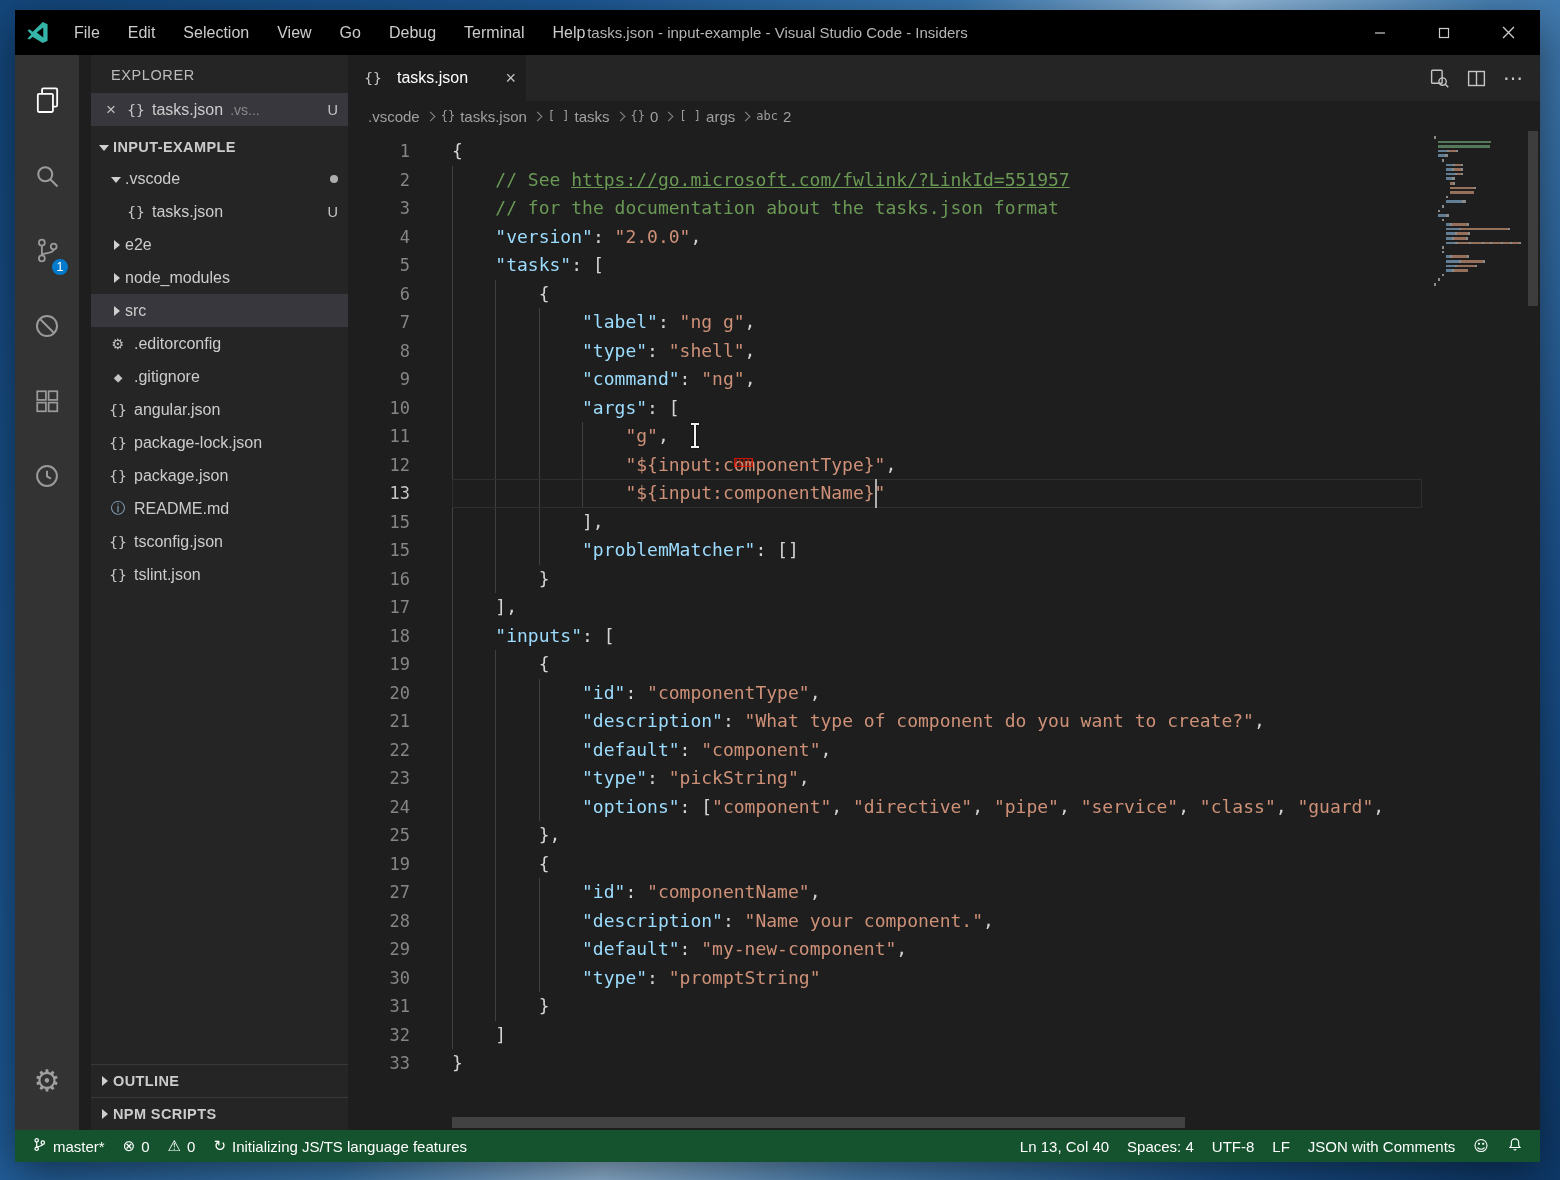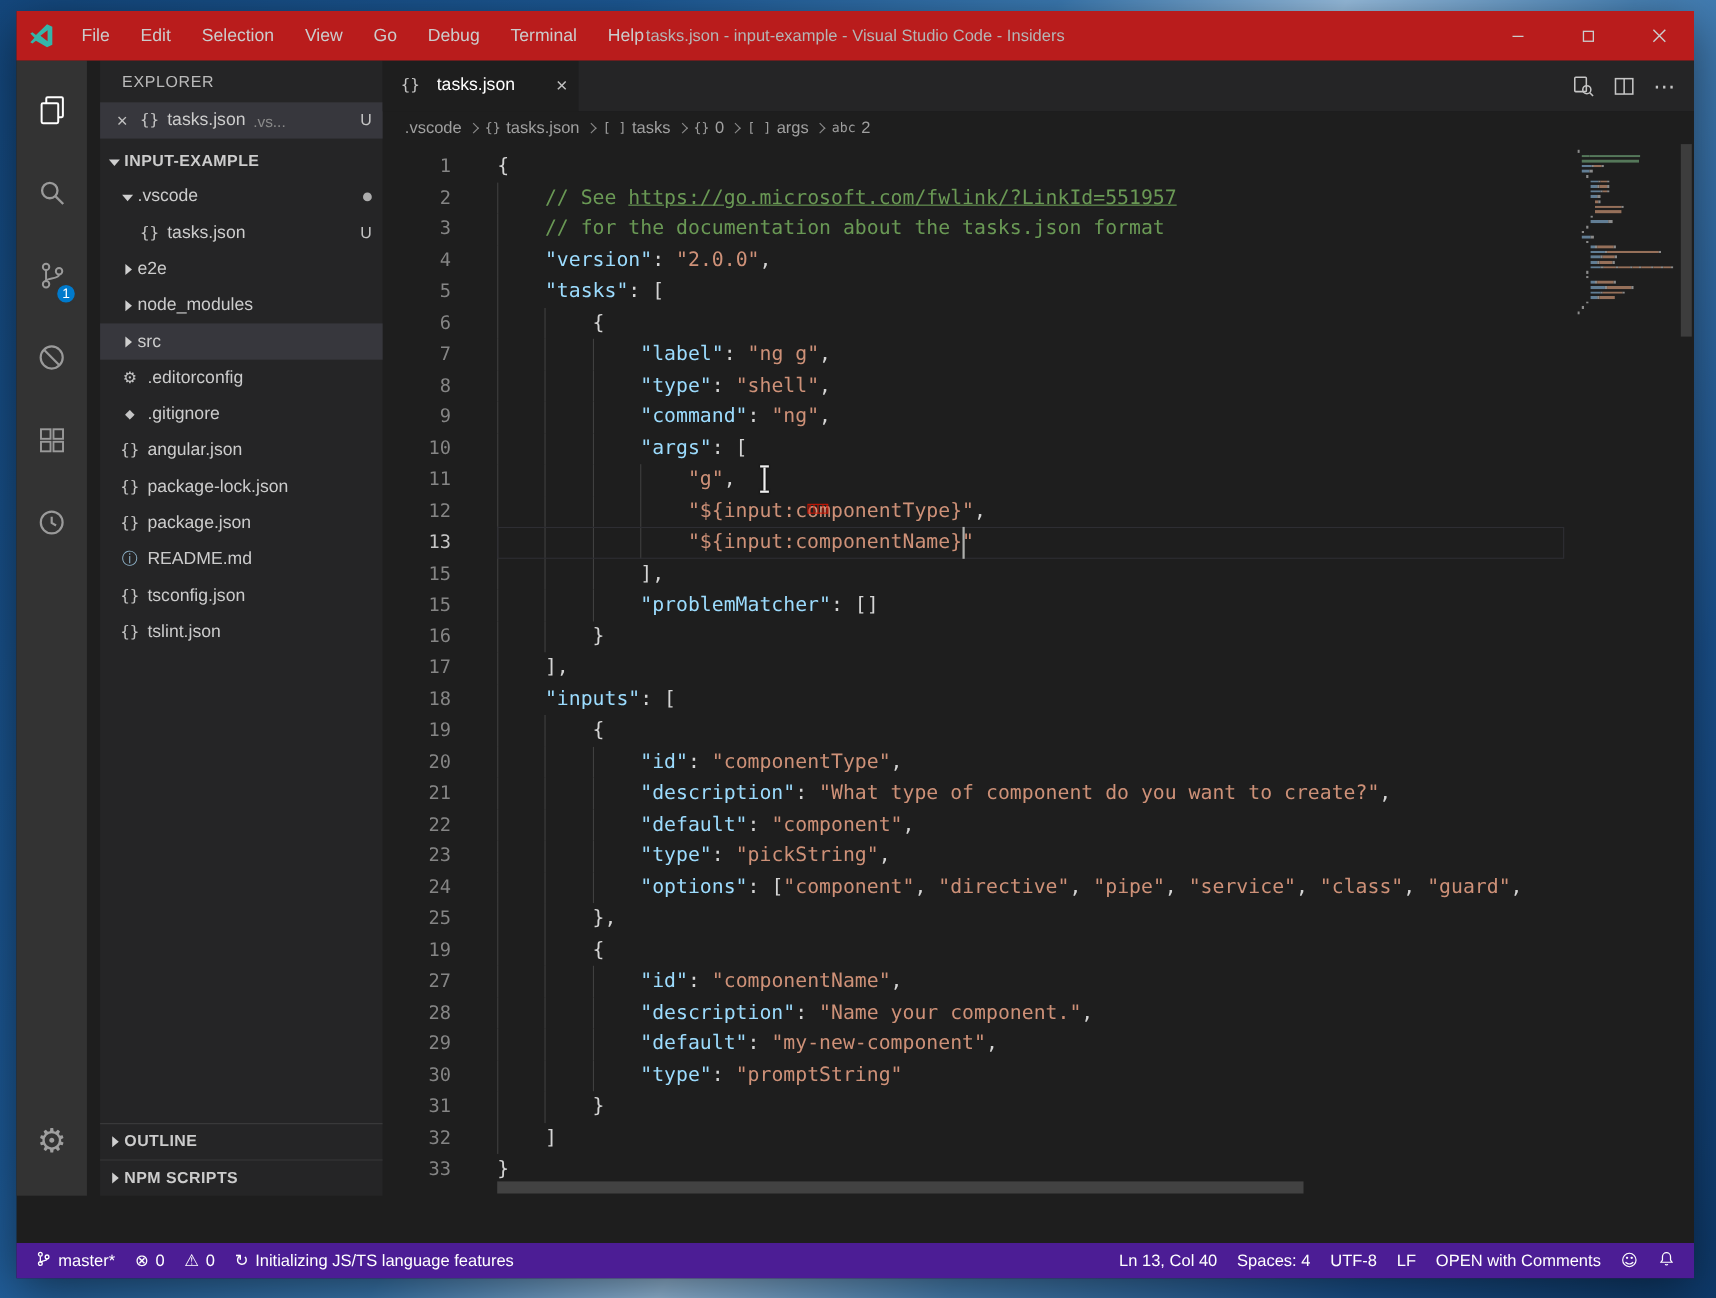--- a/index.html
+++ b/index.html
@@ -7,21 +7,21 @@
     font-family:"Liberation Sans", sans-serif; }
 
   .desktop { position:fixed; inset:0;
     background: linear-gradient(118deg,#14487e 0%,#1d5a97 26%,#3c7cb5 44%,#9cc3e5 56%,#4b86ba 68%,#1b5390 85%,#0e3a6b 100%); }
 
   .window { position:absolute; left:15px; top:10px; width:1525px; height:1152px;
     display:flex; flex-direction:column; background:#1e1e1e;
     box-shadow:0 12px 45px rgba(0,0,0,.55); }
 
   
-  .titlebar { height:45px; background:#b91c1c; display:flex; align-items:center;
+  .titlebar { height:45px; background:#000000; display:flex; align-items:center;
     position:relative; flex:none; color:#cccccc; }
   .app-icon { width:45px; display:flex; align-items:center; justify-content:center; }
   .menus { display:flex; height:100%; align-items:center; }
   .menu-item { padding:0 14px; font-size:16px; color:#cccccc; height:100%;
     display:flex; align-items:center; }
   .window-title { position:absolute; left:50%; transform:translateX(-50%);
     font-size:15px; color:#b5b5b5; white-space:nowrap; }
   .win-controls { margin-left:auto; display:flex; height:100%; }
   .win-btn { width:64px; height:100%; display:flex; align-items:center; justify-content:center; color:#cccccc; }
 
@@ -111,22 +111,22 @@
     background:repeating-linear-gradient(90deg, rgba(229,20,0,.55) 0 2px, transparent 2px 4px); }
 
   .minimap { position:absolute; top:0; right:14px; width:92px; padding-top:5px; }
   .mm-line { display:flex; height:2.6px; margin-bottom:2px; overflow:hidden; }
   .mm-seg { height:100%; flex:none; }
   .vscroll { position:absolute; right:0; top:0; width:14px; height:100%; }
   .vthumb { position:absolute; top:0; right:2px; width:10px; height:175px; background:rgba(121,121,121,.35); }
   .hthumb { position:absolute; left:104px; bottom:2px; width:733px; height:11px; background:rgba(121,121,121,.4); }
 
   
-  .statusbar { height:32px; background:#4c1d95; color:#ffffff; display:flex;
-    align-items:flex-end; font-size:15px; flex:none; padding:0 8px;margin-top:43px; }
+  .statusbar { height:32px; background:#14532d; color:#ffffff; display:flex;
+    align-items:flex-end; font-size:15px; flex:none; padding:0 8px; }
   .sb-item { display:flex; align-items:center; gap:6px; padding:0 9px; height:100%; white-space:nowrap; }
   .sb-right { margin-left:auto; display:flex; height:100%; }
   .sb-glyph { font-family:"DejaVu Sans", sans-serif; font-size:15px; }
 </style>
 </head>
 <body>
 
 <div class="desktop">
   <div class="window">
 
@@ -625,21 +625,21 @@
           <div class="sb-item">
             <span>Spaces: 4</span>
           </div>
           <div class="sb-item">
             <span>UTF-8</span>
           </div>
           <div class="sb-item">
             <span>LF</span>
           </div>
           <div class="sb-item">
-            <span>OPEN with Comments</span>
+            <span>JSON with Comments</span>
           </div>
           <div class="sb-item">
             <span class="sb-glyph">☺</span>
           </div>
           <div class="sb-item">
             <span><svg width="16" height="17" viewBox="0 0 24 24" fill="none" stroke="#ffffff" stroke-width="1.7">
                 <path d="M12 3.5a5.5 5.5 0 0 0-5.5 5.5v4.5L4.5 16.5h15L17.5 13.5V9A5.5 5.5 0 0 0 12 3.5z"></path>
                 <path d="M10.3 19a1.8 1.8 0 0 0 3.4 0"></path>
               </svg></span>
           </div>

